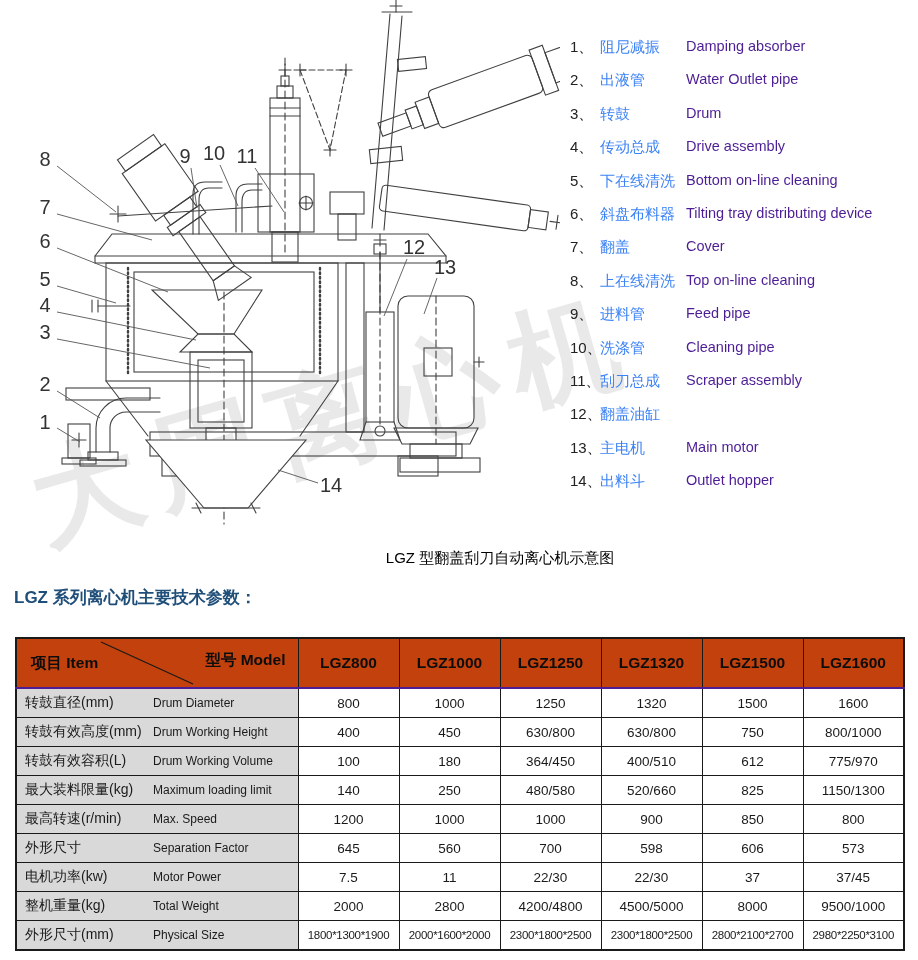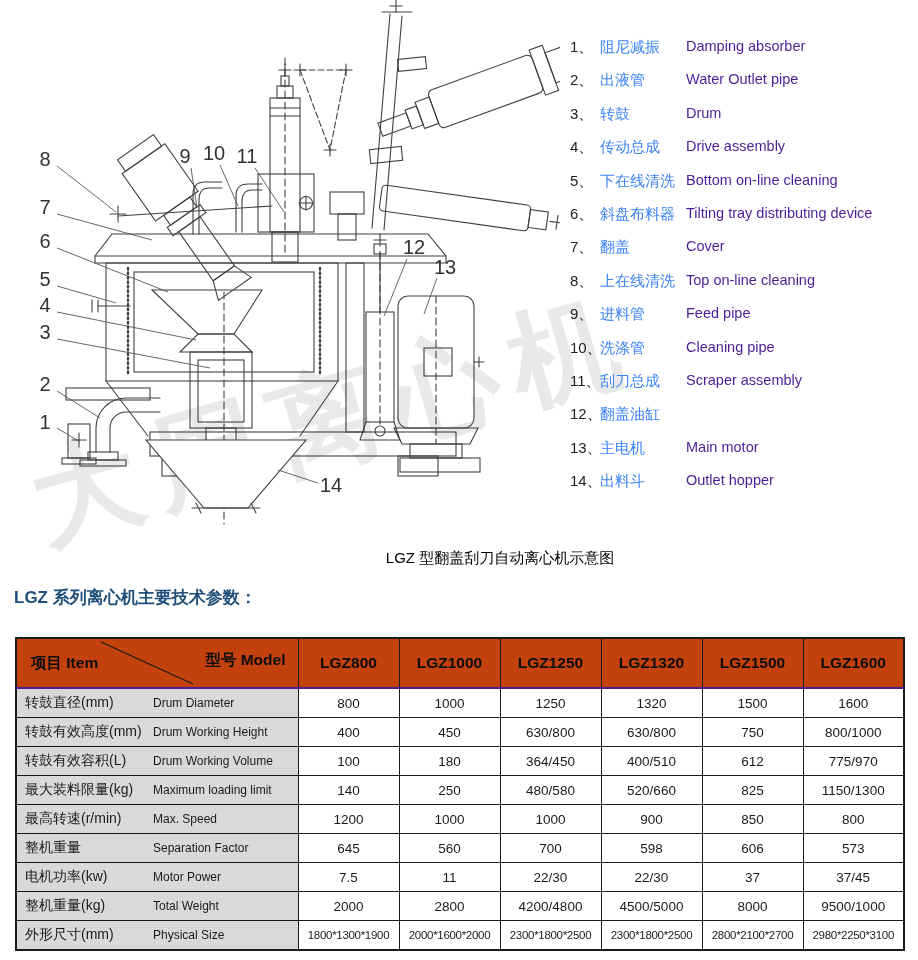--- a/index.html
+++ b/index.html
@@ -371,21 +371,21 @@
         <tr>
           <td class="label-cell"><span class="lbl-cn">最高转速(r/min)</span><span class="lbl-en">Max. Speed</span></td>
           <td>1200</td>
           <td>1000</td>
           <td>1000</td>
           <td>900</td>
           <td>850</td>
           <td>800</td>
         </tr>
         <tr>
-          <td class="label-cell"><span class="lbl-cn">整机重量</span><span class="lbl-en">Separation Factor</span></td>
+          <td class="label-cell"><span class="lbl-cn">外形尺寸</span><span class="lbl-en">Separation Factor</span></td>
           <td>645</td>
           <td>560</td>
           <td>700</td>
           <td>598</td>
           <td>606</td>
           <td>573</td>
         </tr>
         <tr>
           <td class="label-cell"><span class="lbl-cn">电机功率(kw)</span><span class="lbl-en">Motor Power</span></td>
           <td>7.5</td>

